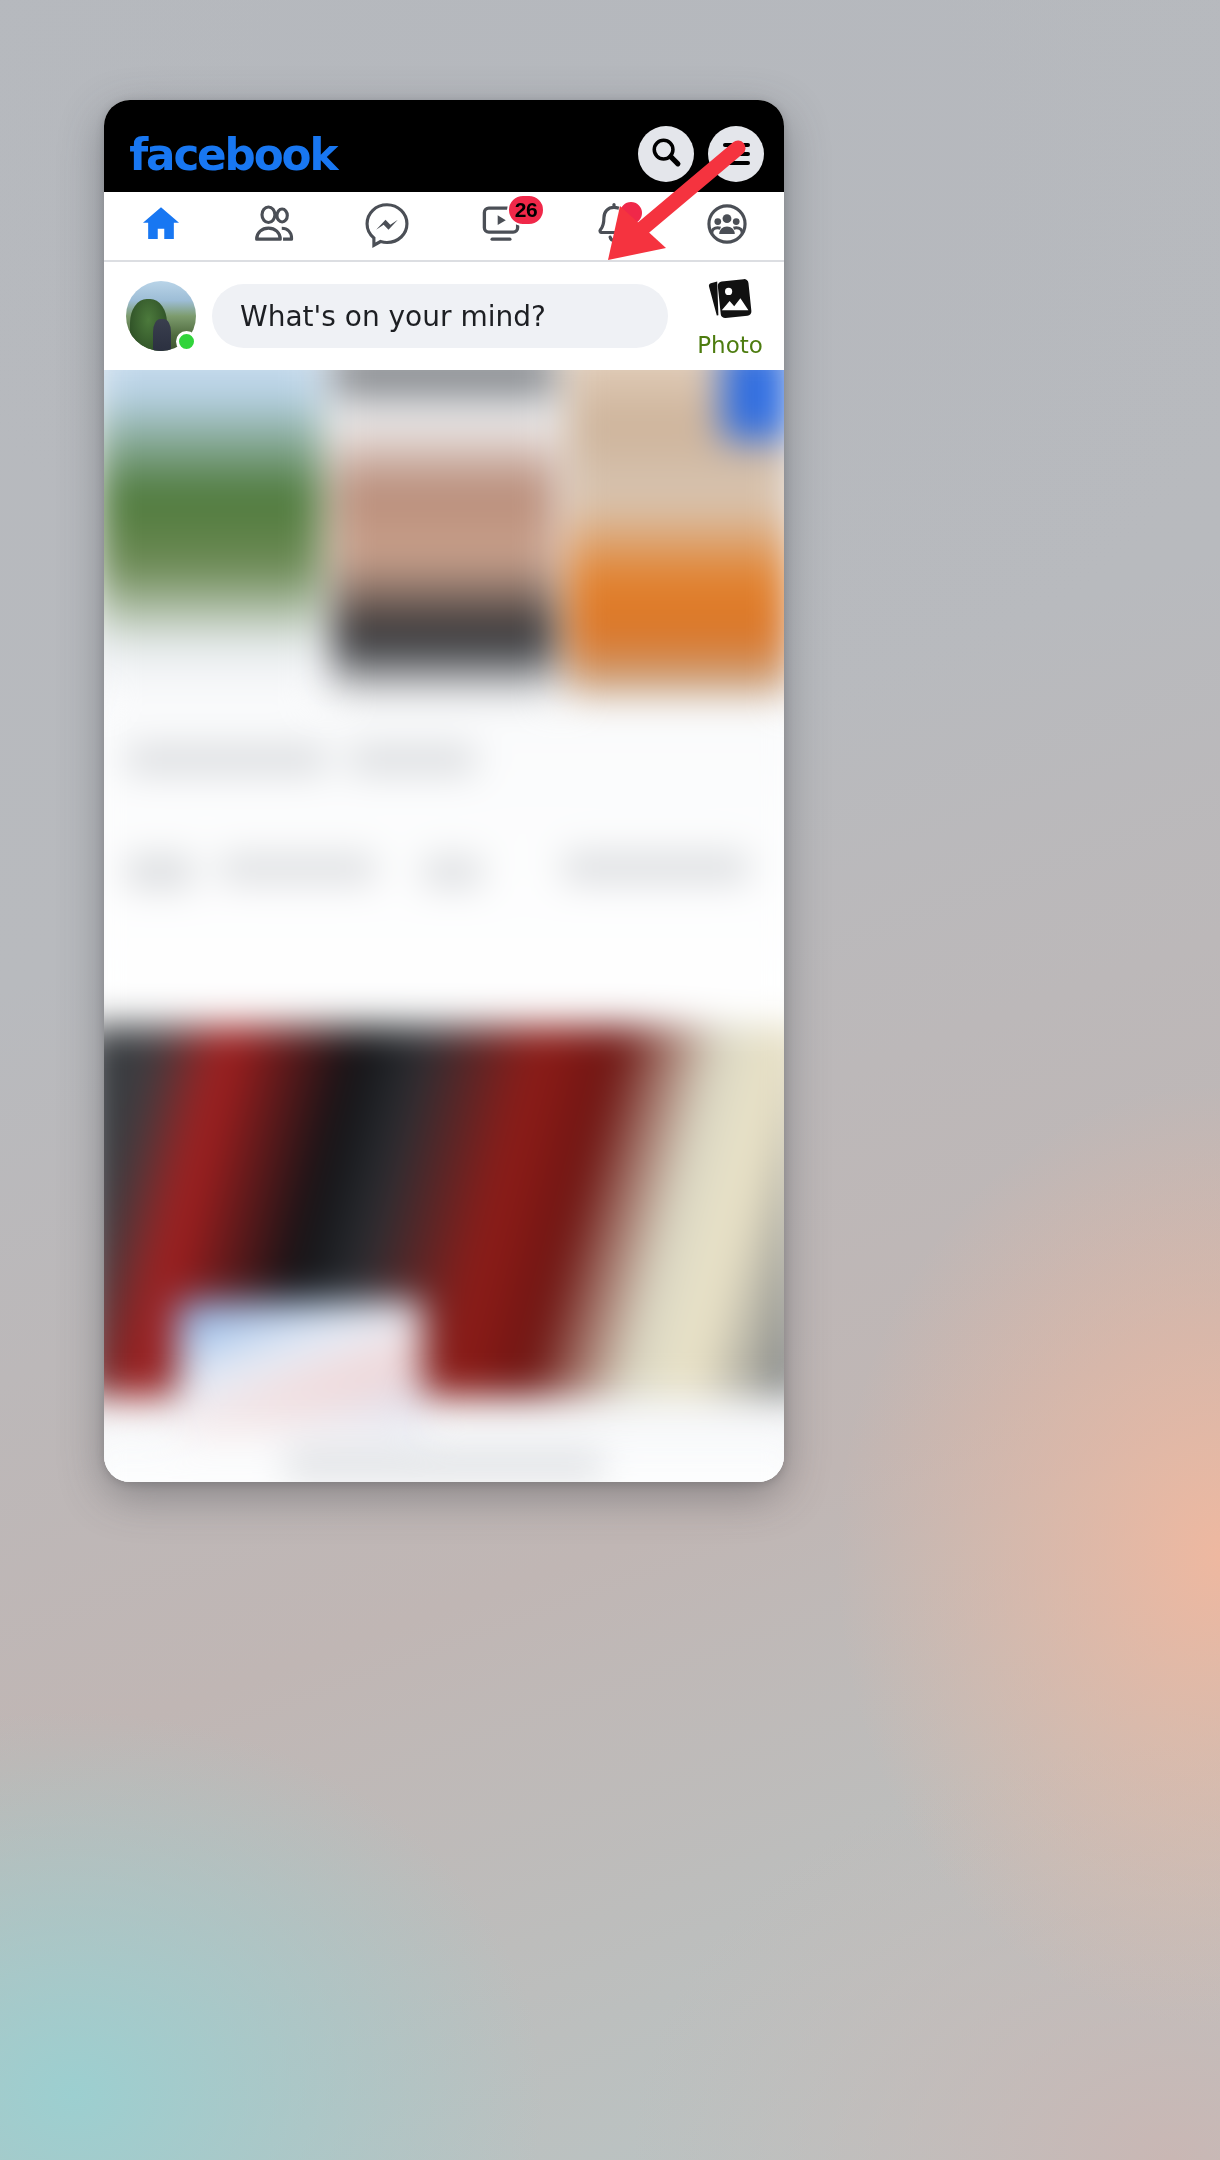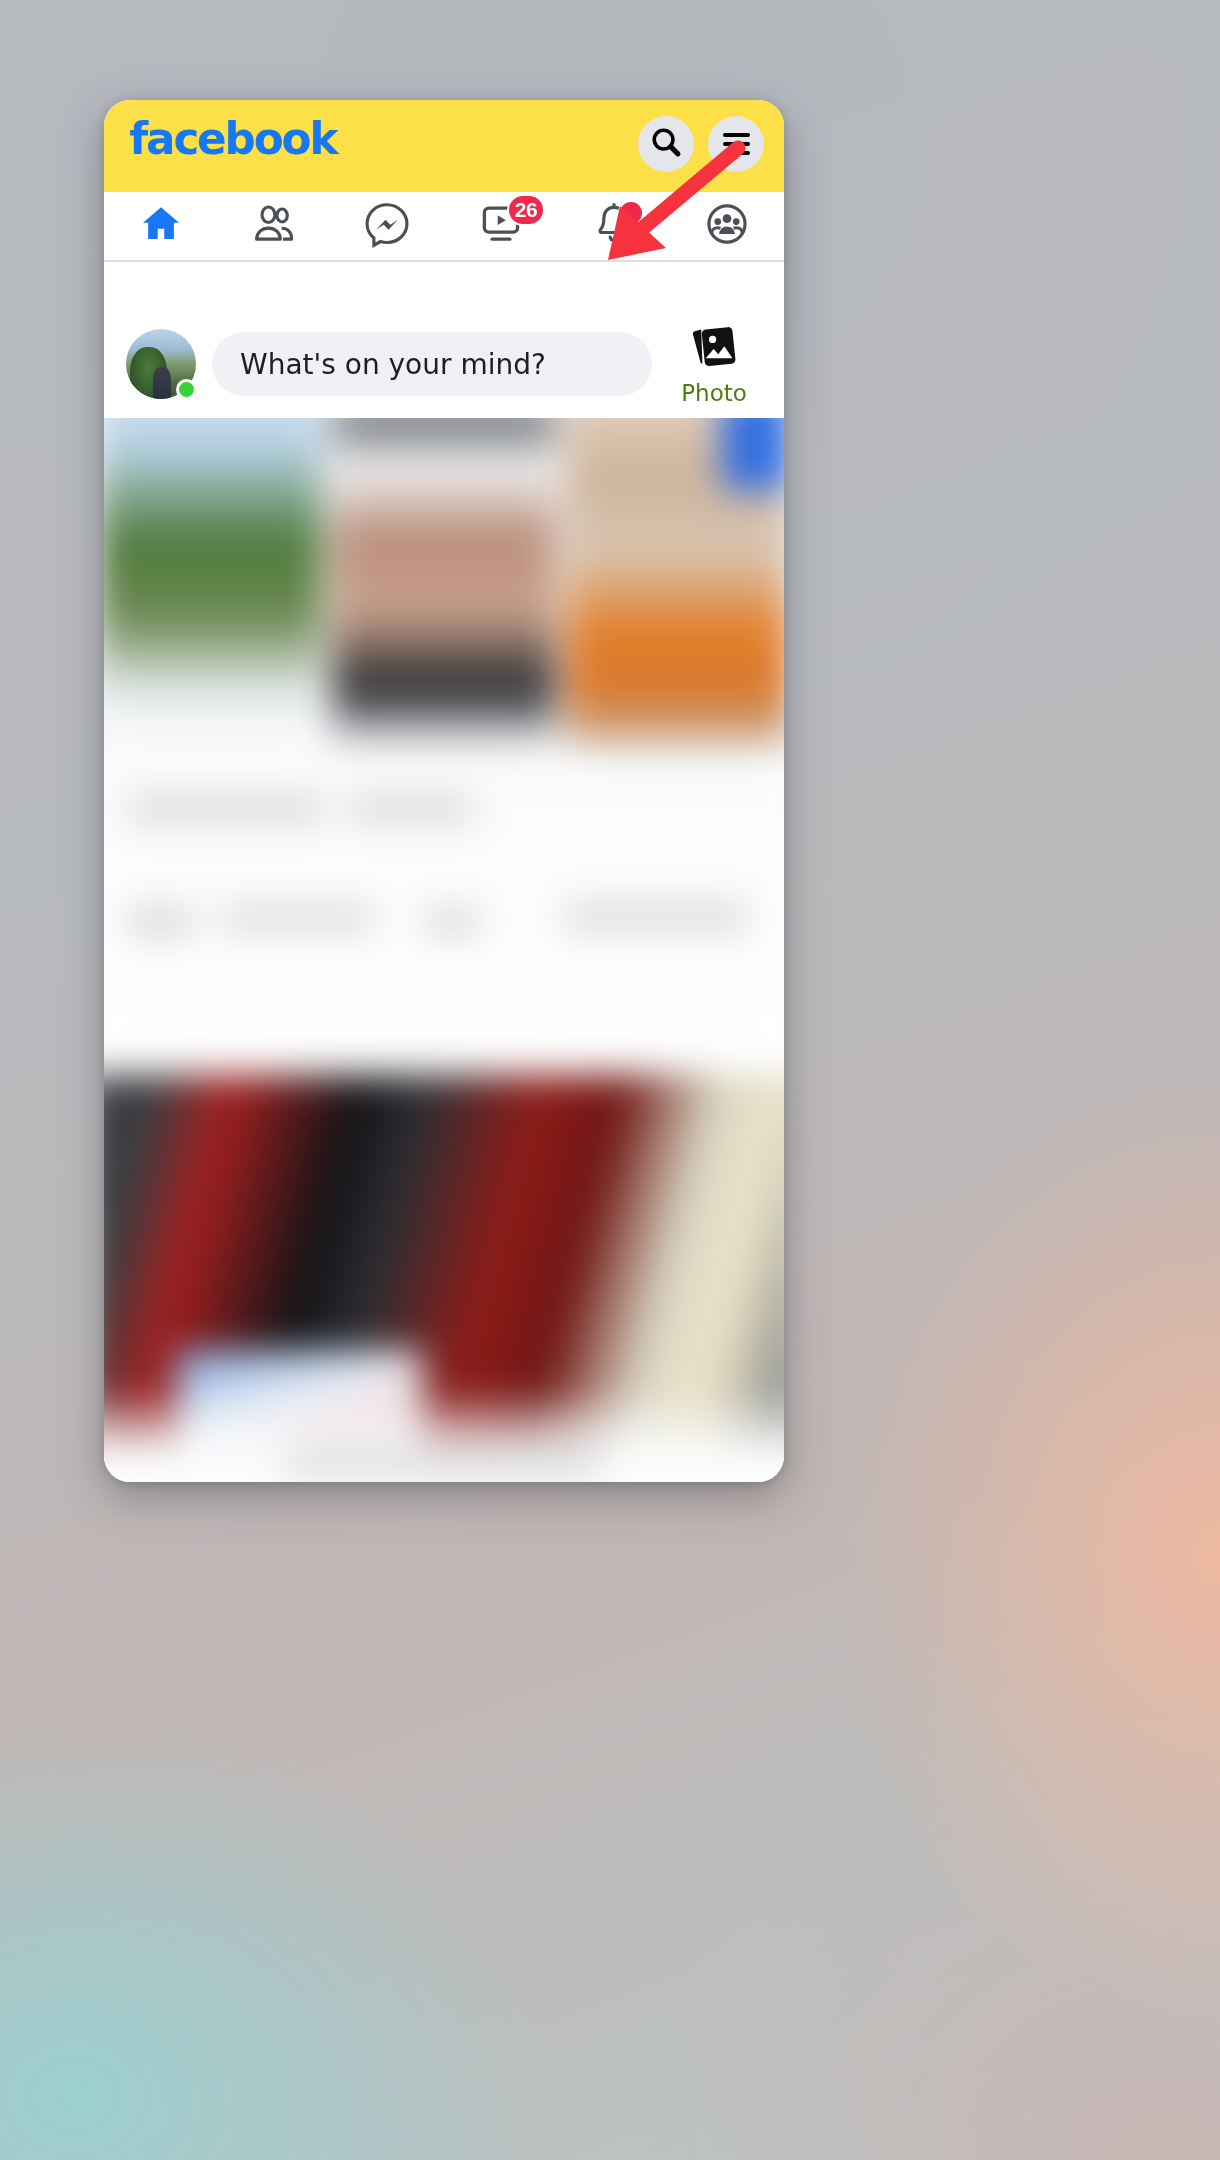--- a/index.html
+++ b/index.html
@@ -27,23 +27,23 @@
     width:680px; height:1382px;
     background:#ffffff;
     border-radius:26px;
     box-shadow:0 14px 44px rgba(60,62,70,.42), 0 2px 10px rgba(0,0,0,.16);
     overflow:hidden;
     display:flex; flex-direction:column;
   }
   
   .fb-header {
     height:92px; flex:0 0 92px;
-    display:flex; align-items:flex-start; justify-content:space-between;
+    display:flex; align-items:center; justify-content:space-between;
     padding:16px 20px 0 22px;
-    background:#fde047;
+    background:#000000;
   }
   .fb-logo {
     font-family:"DejaVu Sans", sans-serif;
     font-size:45px; font-weight:700; letter-spacing:-2.2px;
     color:#1877F2; line-height:1;
     transform:scaleX(.97);
   }
   .hdr-actions { display:flex; gap:14px; align-items:center; }
   .circ-btn {
     width:56px; height:56px; border-radius:50%;
@@ -64,40 +64,39 @@
   }
   .nav-tab {
     flex:1; height:100%;
     display:flex; align-items:center; justify-content:center;
     position:relative;
   }
   .badge-num {
     position:absolute;
     top:2px; left:calc(50% + 6px);
     min-width:38px; height:32px; padding:0 6px;
-    background:#F02849; color:#ffffff;
+    background:#F02849; color:#000000;
     border-radius:16px;
     font-size:21px; font-weight:700;
     display:flex; align-items:center; justify-content:center;
     border:2.5px solid #fff;
     letter-spacing:-.3px;
   }
   .badge-dot {
     position:absolute;
     top:8px; left:calc(50% + 4px);
     width:26px; height:26px; border-radius:50%;
     background:#F02849; border:2.5px solid #fff;
   }
   
   .composer {
     flex:0 0 108px;
     display:flex; align-items:center; gap:16px;
-    padding:0 24px 0 22px;
+    padding:0 8px 0 22px;
     background:#fff;
-    margin-top:48px;
   }
   .avatar-wrap { position:relative; width:70px; height:70px; flex:0 0 70px; }
   .avatar {
     width:70px; height:70px; border-radius:50%;
     overflow:hidden; position:relative;
     background:linear-gradient(#b9d4e8 0%, #9dbdd6 28%, #7d9c6e 50%, #4f6b3e 78%, #3e5430 100%);
   }
   .avatar::before {
     content:""; position:absolute; left:6%; top:26%;
     width:52%; height:74%;

